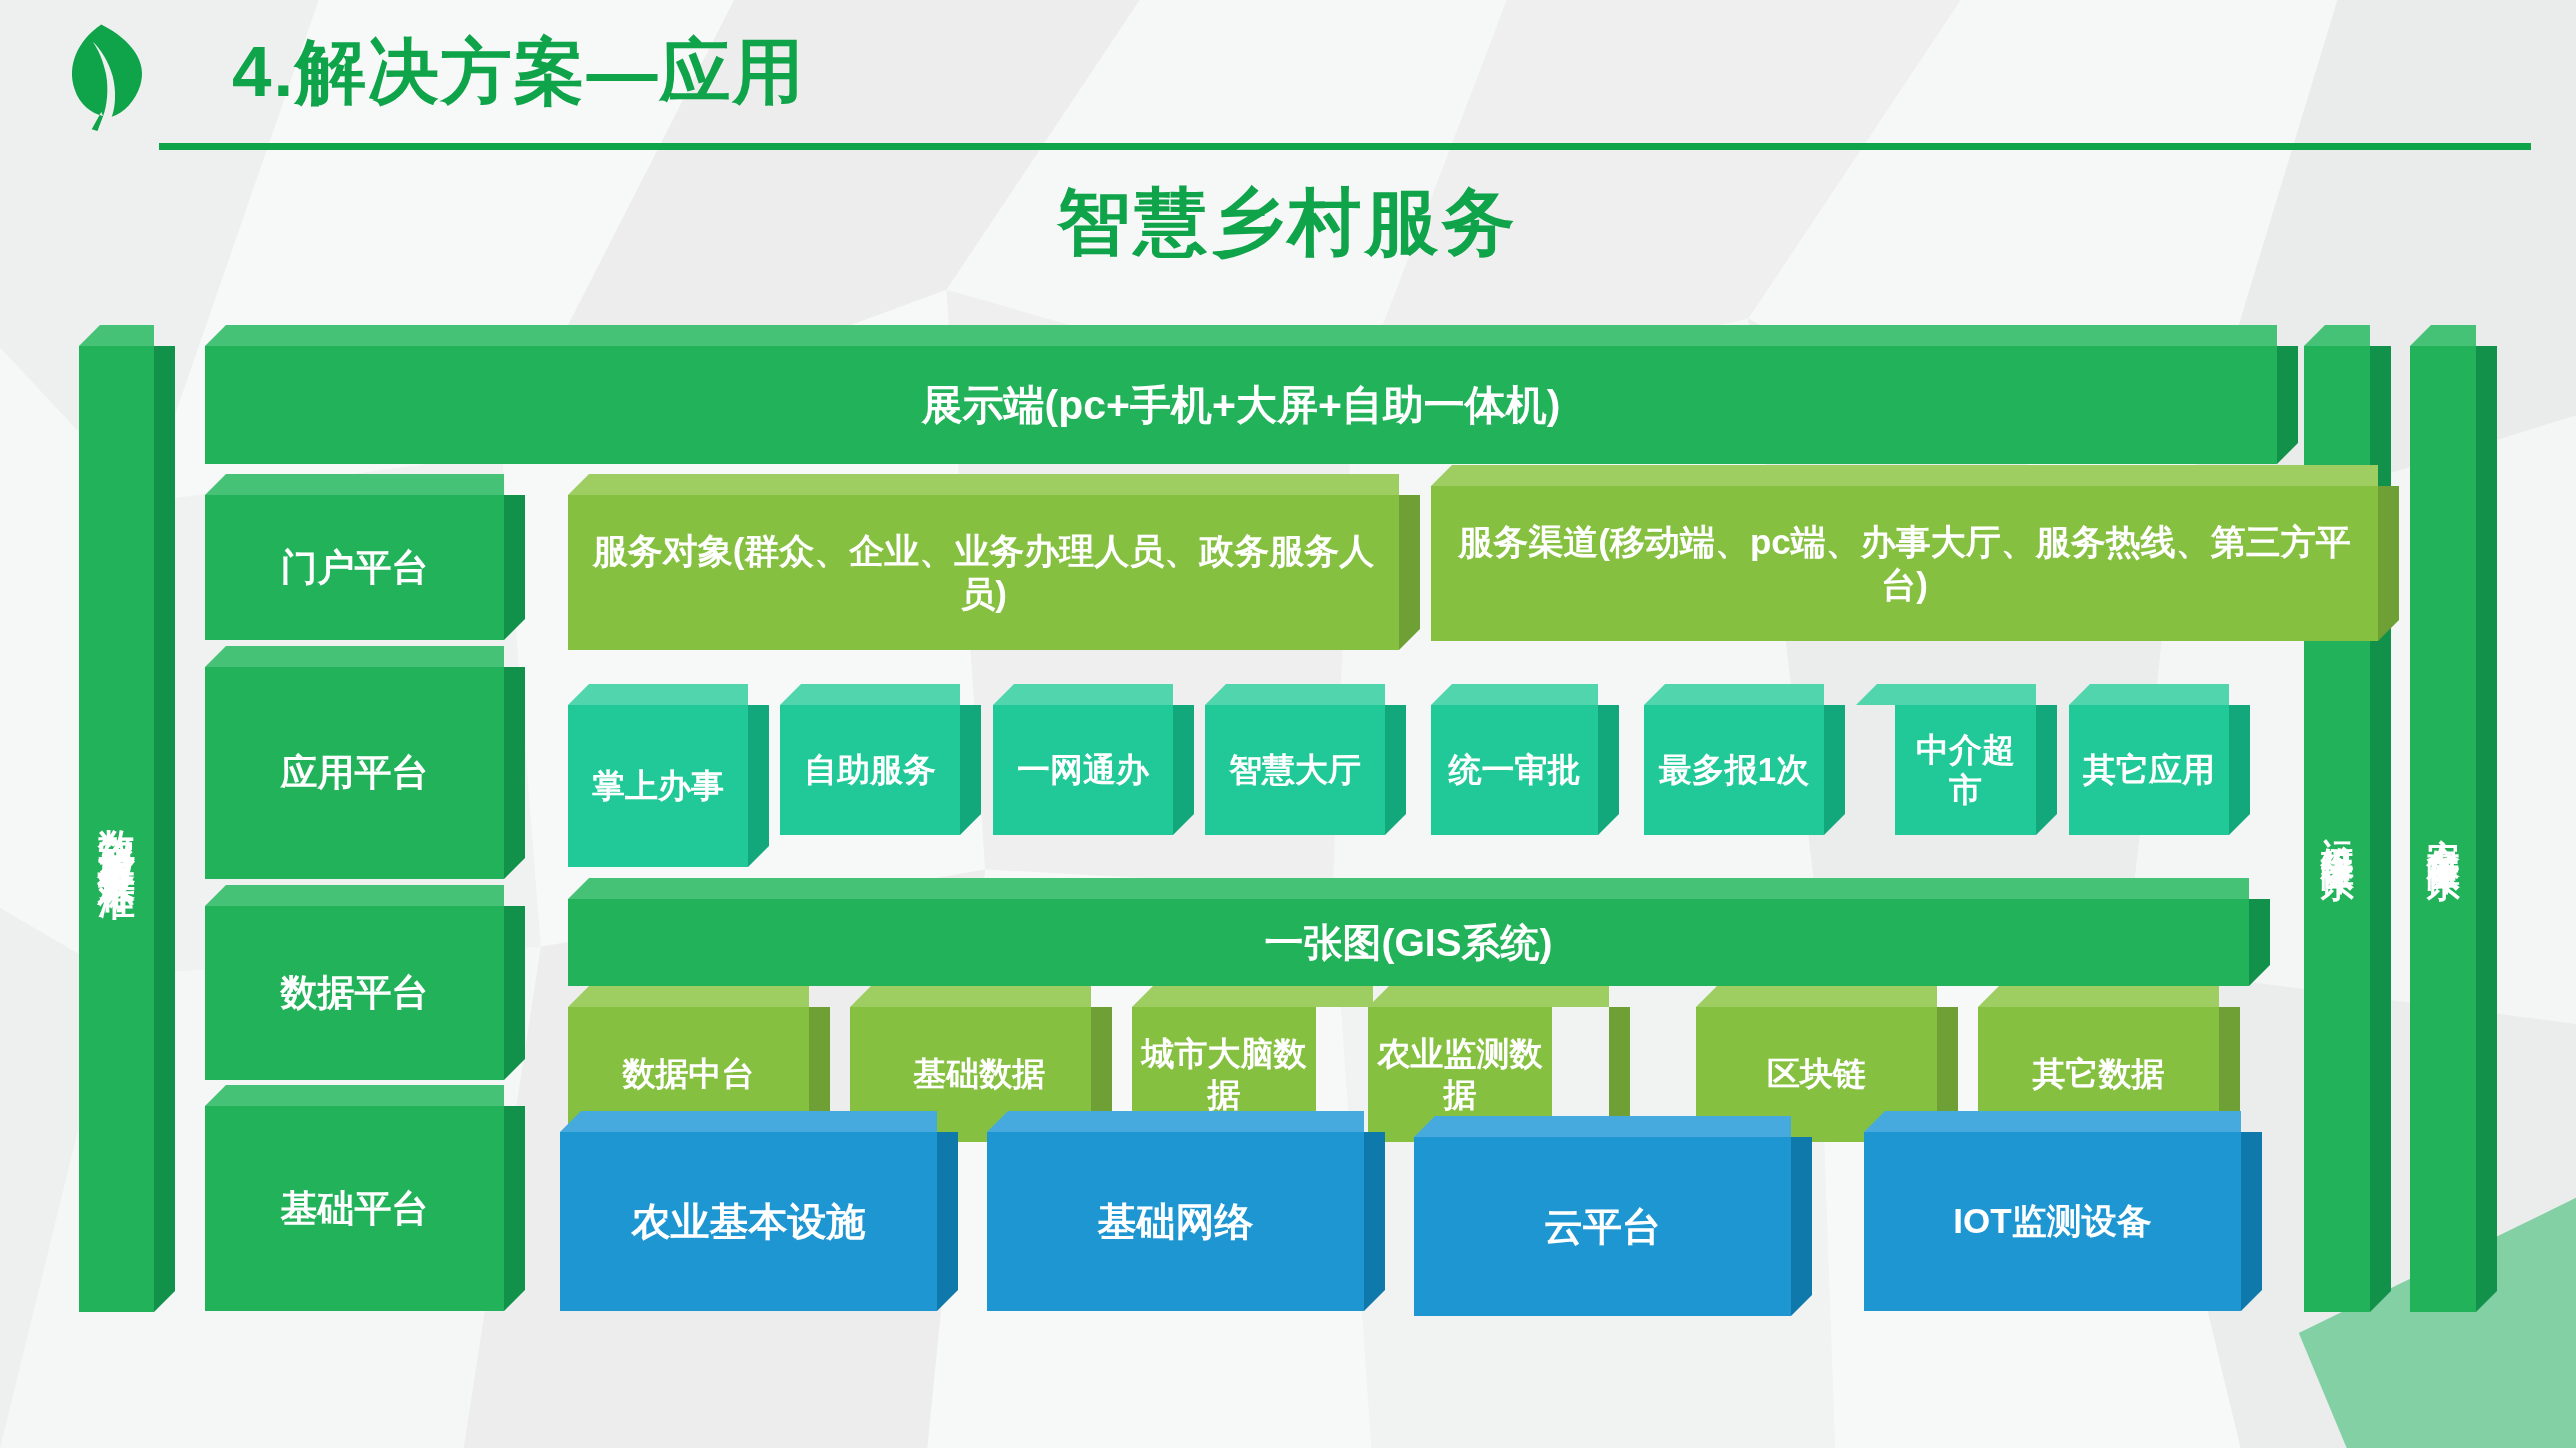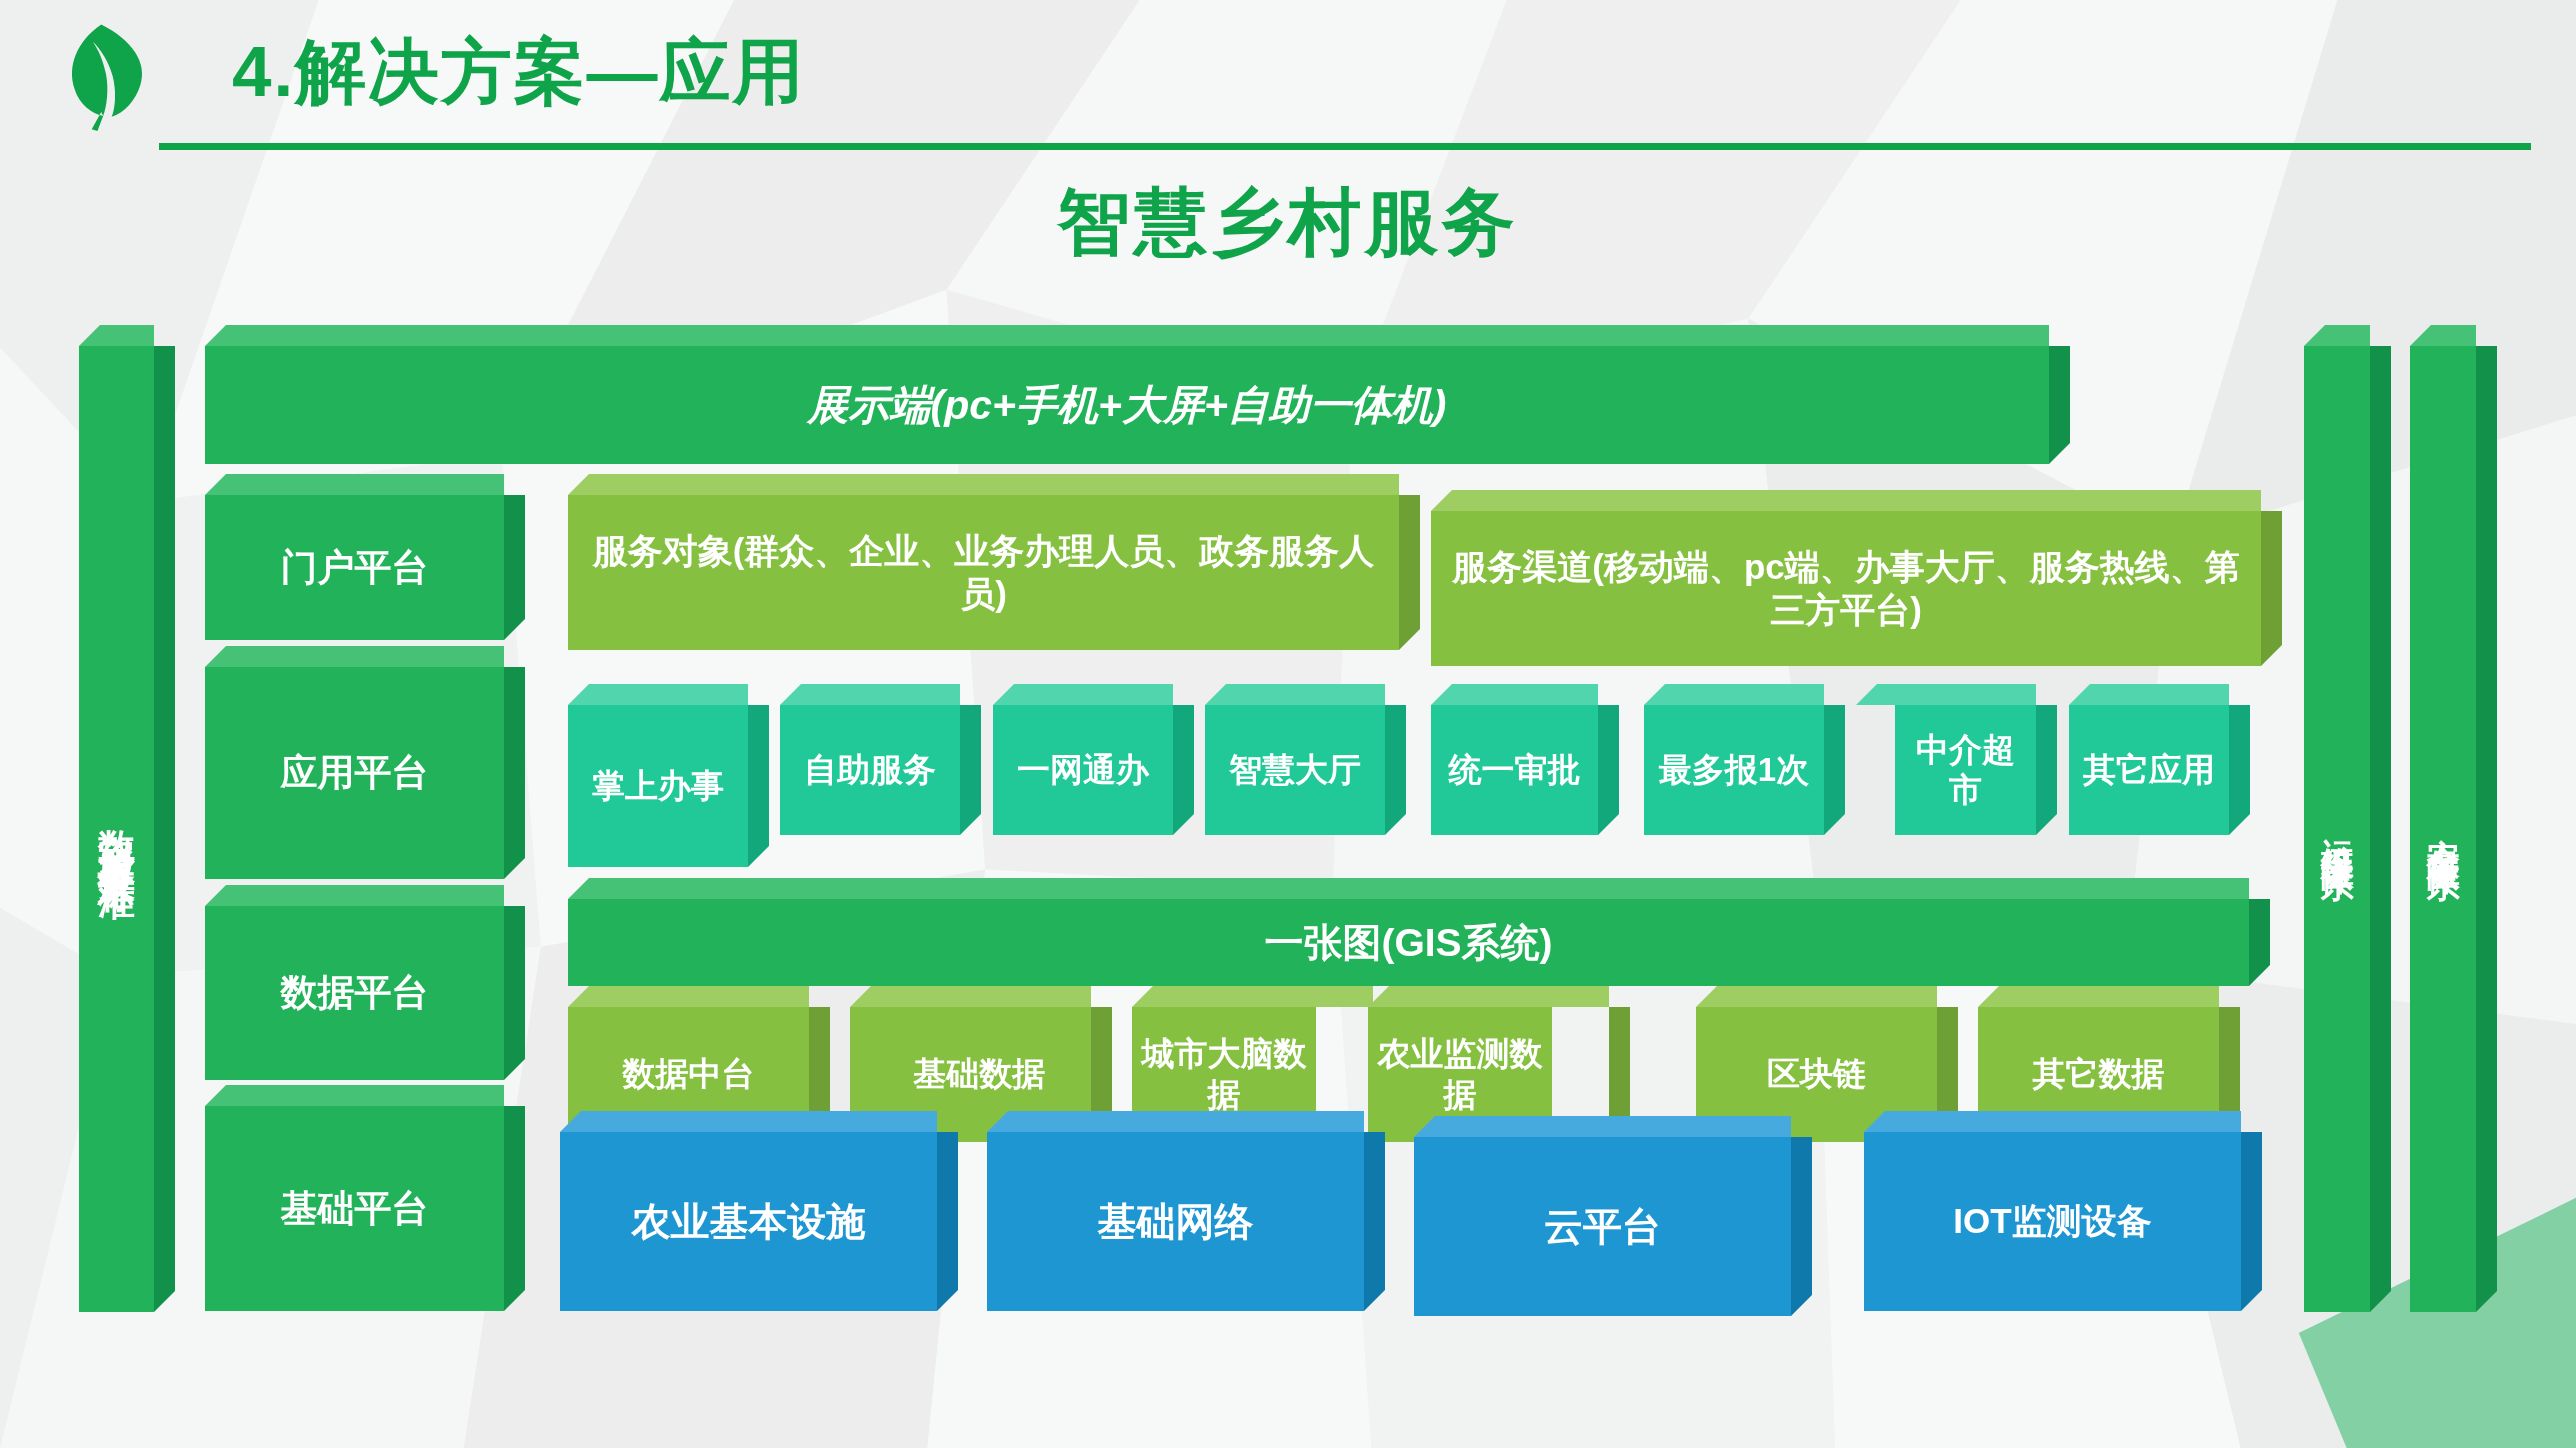--- a/index.html
+++ b/index.html
@@ -113,21 +113,21 @@
     <div class="side"></div>
     <div class="top"></div>
     <div class="face" style="font-size:33px;">运维保障体系</div>
   </div>
   <div class="blk vblk c-green" style="left:2410px;top:27px;width:66px;height:966px;">
     <div class="side"></div>
     <div class="top"></div>
     <div class="face" style="font-size:33px;">安全保障体系</div>
   </div>
 
-  <div class="blk c-green" style="left:205px;top:27px;width:1844px;height:118px;font-style:italic;">
+  <div class="blk c-green" style="left:205px;top:27px;width:2072px;height:118px;">
     <div class="side"></div>
     <div class="top"></div>
     <div class="face" style="font-size:41px;">展示端(pc+手机+大屏+自助一体机)</div>
   </div>
 
   <div class="blk c-green" style="left:205px;top:176px;width:299px;height:145px;">
     <div class="side"></div>
     <div class="top"></div>
     <div class="face" style="font-size:37px;">门户平台</div>
   </div>
@@ -145,21 +145,21 @@
     <div class="side"></div>
     <div class="top"></div>
     <div class="face" style="font-size:37px;">基础平台</div>
   </div>
 
   <div class="blk c-olive" style="left:568px;top:176px;width:831px;height:155px;">
     <div class="side"></div>
     <div class="top"></div>
     <div class="face" style="font-size:35px;">服务对象(群众、企业、业务办理人员、政务服务人员)</div>
   </div>
-  <div class="blk c-olive" style="left:1431px;top:192px;width:830px;height:155px;">
+  <div class="blk c-olive" style="left:1431px;top:167px;width:947px;height:155px;">
     <div class="side"></div>
     <div class="top"></div>
     <div class="face" style="font-size:35px;">服务渠道(移动端、pc端、办事大厅、服务热线、第三方平台)</div>
   </div>
 
   <div class="blk c-teal" style="left:568px;top:386px;width:180px;height:162px;">
     <div class="side"></div>
       <div class="top"></div>
     <div class="face" style="font-size:33px;">掌上办事</div>
   </div>

